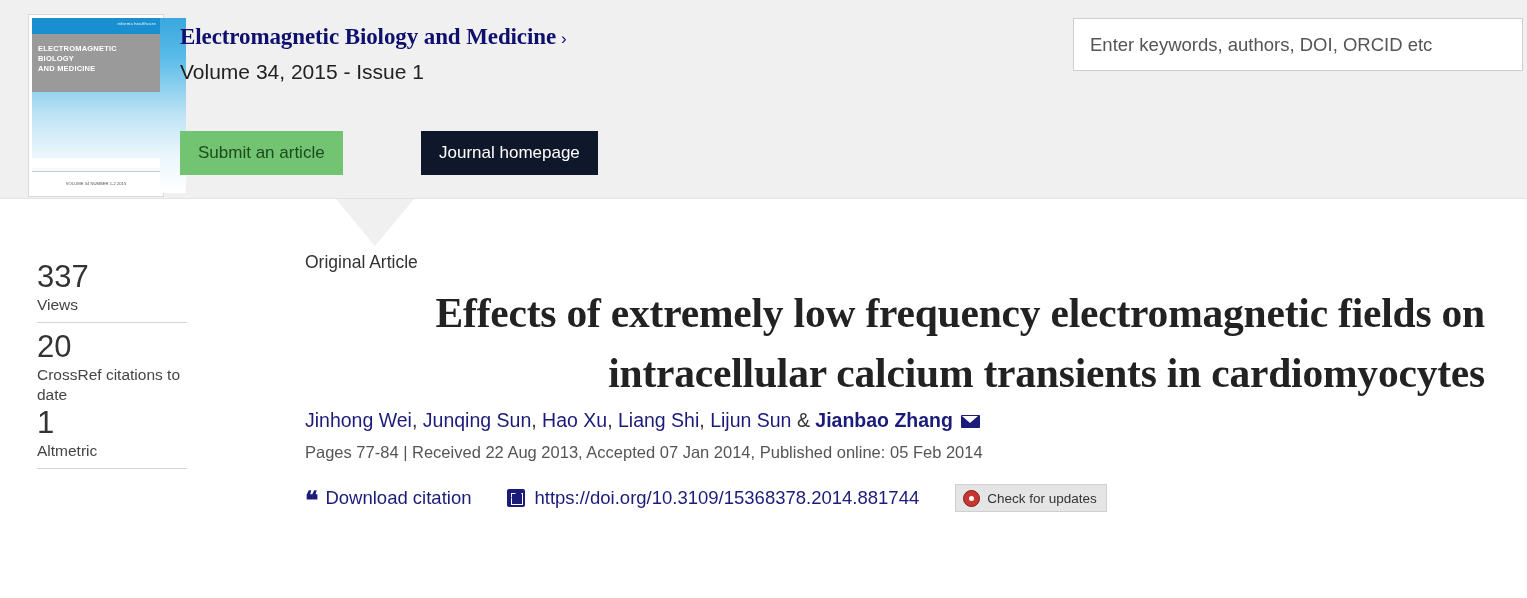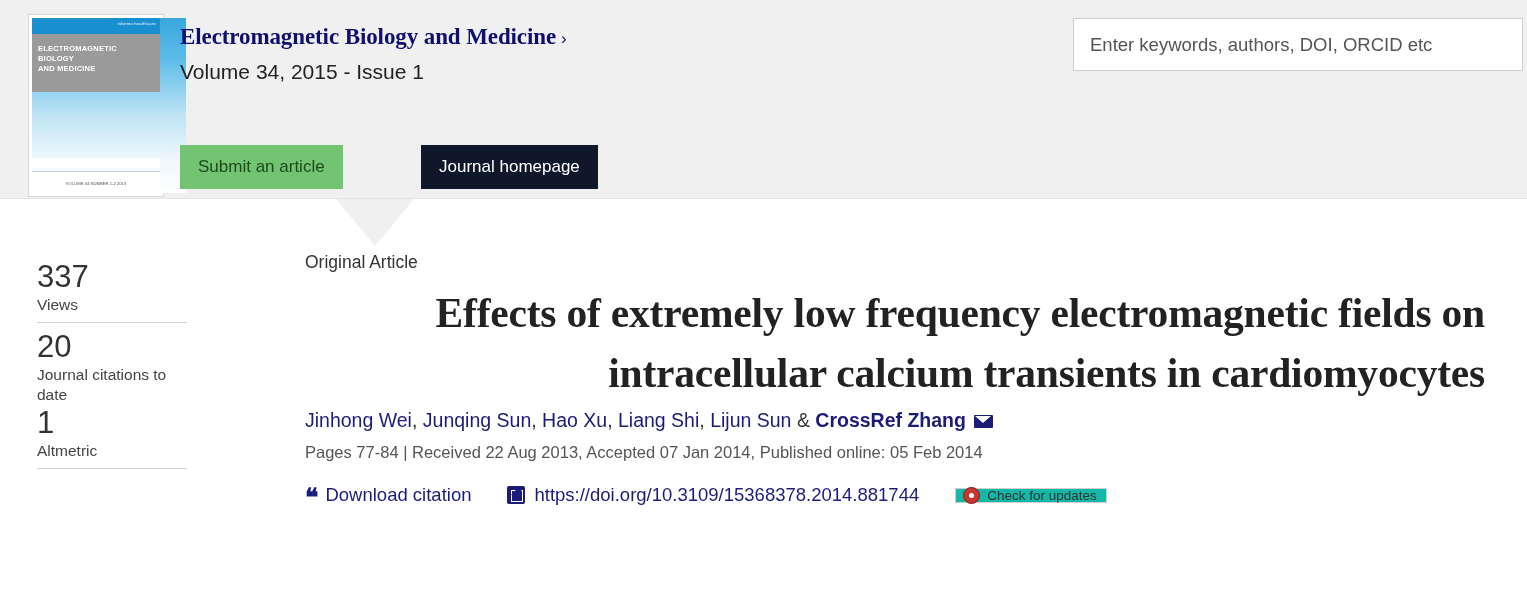--- a/index.html
+++ b/index.html
@@ -87,21 +87,21 @@
     color: #0f0f6e;
     margin-left: 5px;
   }
   .journal-issue {
     position: absolute; left: 180px; top: 60px;
     font-size: 21px; color: #222;
   }
 
   .btn {
     position: absolute;
-    top: 145px;
+    top: 131px;
     height: 44px;
     display: flex; align-items: center; justify-content: center;
     font-size: 17px;
     color: #ffffff;
     cursor: pointer;
     border: none;
     padding: 16px 18px;
   }
   .btn-submit { left: 180px; background: #72c472; color: #1d4a1d; font-weight: normal; }
   .btn-home { left: 398px; background: #0f172a; margin-left: 23px; }
@@ -255,22 +255,22 @@
     content: "";
     position: absolute; left: 6px; top: 6px;
     width: 7px; height: 1.6px;
     background: #1b1b7a;
     transform: rotate(-45deg);
     box-shadow: 0 0 0 1.6px #1b1b7a;
   }
   .crossmark {
     display: flex; align-items: center;
     border: 1px solid #cfcfcf;
-    background: #14b8a6;
-    height: 15px;
+    background: #e5e5e5;
+    height: 28px;
     padding: 0 9px 0 7px;
     cursor: pointer;
   }
   .crossmark-logo {
     width: 17px; height: 17px;
     border-radius: 50%;
     background: #c7372f;
     position: relative;
     margin-right: 7px;
     border: 1px solid #7d1f1a;
@@ -328,35 +328,35 @@
 <div class="pointer"></div>
 
 <div class="metrics">
   <div>
     <div class="metric-num">337</div>
     <div class="metric-lbl">Views</div>
   </div>
   <div class="metric-rule"></div>
   <div>
     <div class="metric-num">20</div>
-    <div class="metric-lbl">Journal citations to date</div>
+    <div class="metric-lbl">CrossRef citations to date</div>
   </div>
   <div>
     <div class="metric-num">1</div>
     <div class="metric-lbl">Altmetric</div>
   </div>
   <div class="metric-rule"></div>
 </div>
 
 <div class="article">
   <div class="art-type">Original Article</div>
   <h1 class="art-title">Effects of extremely low frequency electromagnetic fields on intracellular calcium transients in cardiomyocytes</h1>
 
   <div class="authors">
-    <span id="authors-slot"><a>Jinhong Wei</a><span class="sep">, </span><a>Junqing Sun</a><span class="sep">, </span><a>Hao Xu</a><span class="sep">, </span><a>Liang Shi</a><span class="sep">, </span><a>Lijun Sun</a><span class="sep"> &amp; </span><a class="corr">CrossRef Zhang</a></span><span class="mail-icon"></span>
+    <span id="authors-slot"><a>Jinhong Wei</a><span class="sep">, </span><a>Junqing Sun</a><span class="sep">, </span><a>Hao Xu</a><span class="sep">, </span><a>Liang Shi</a><span class="sep">, </span><a>Lijun Sun</a><span class="sep"> &amp; </span><a class="corr">Jianbao Zhang</a></span><span class="mail-icon"></span>
   </div>
 
   <div class="pages">Pages 77-84 | Received 22 Aug 2013, Accepted 07 Jan 2014, Published online: 05 Feb 2014</div>
 
   <div class="actions">
     <div class="act">
       <span class="quote-icon">❝</span>
       <span>Download citation</span>
     </div>
     <div class="act">

